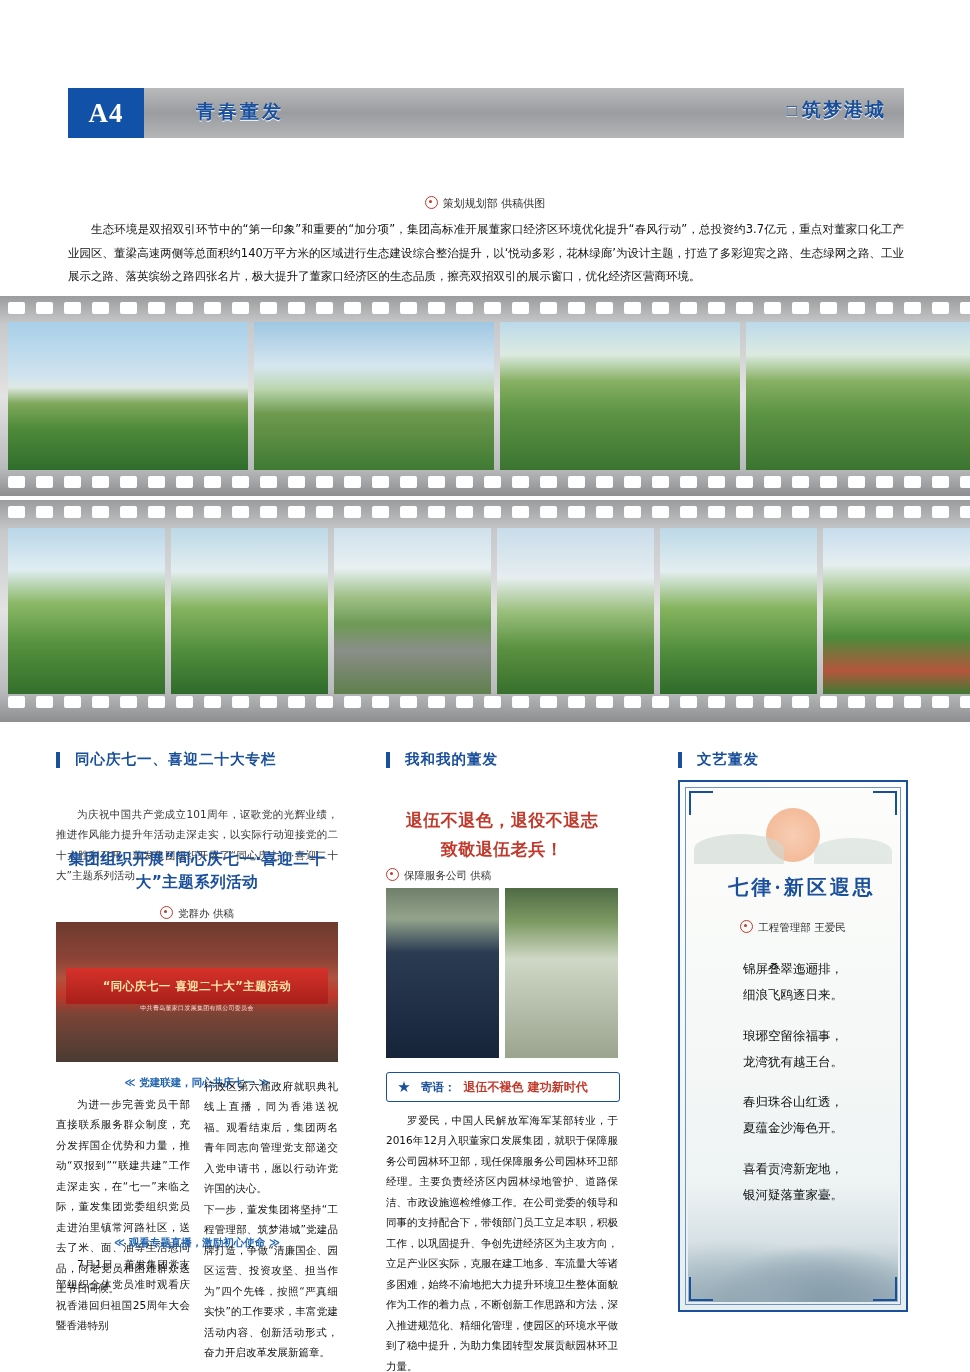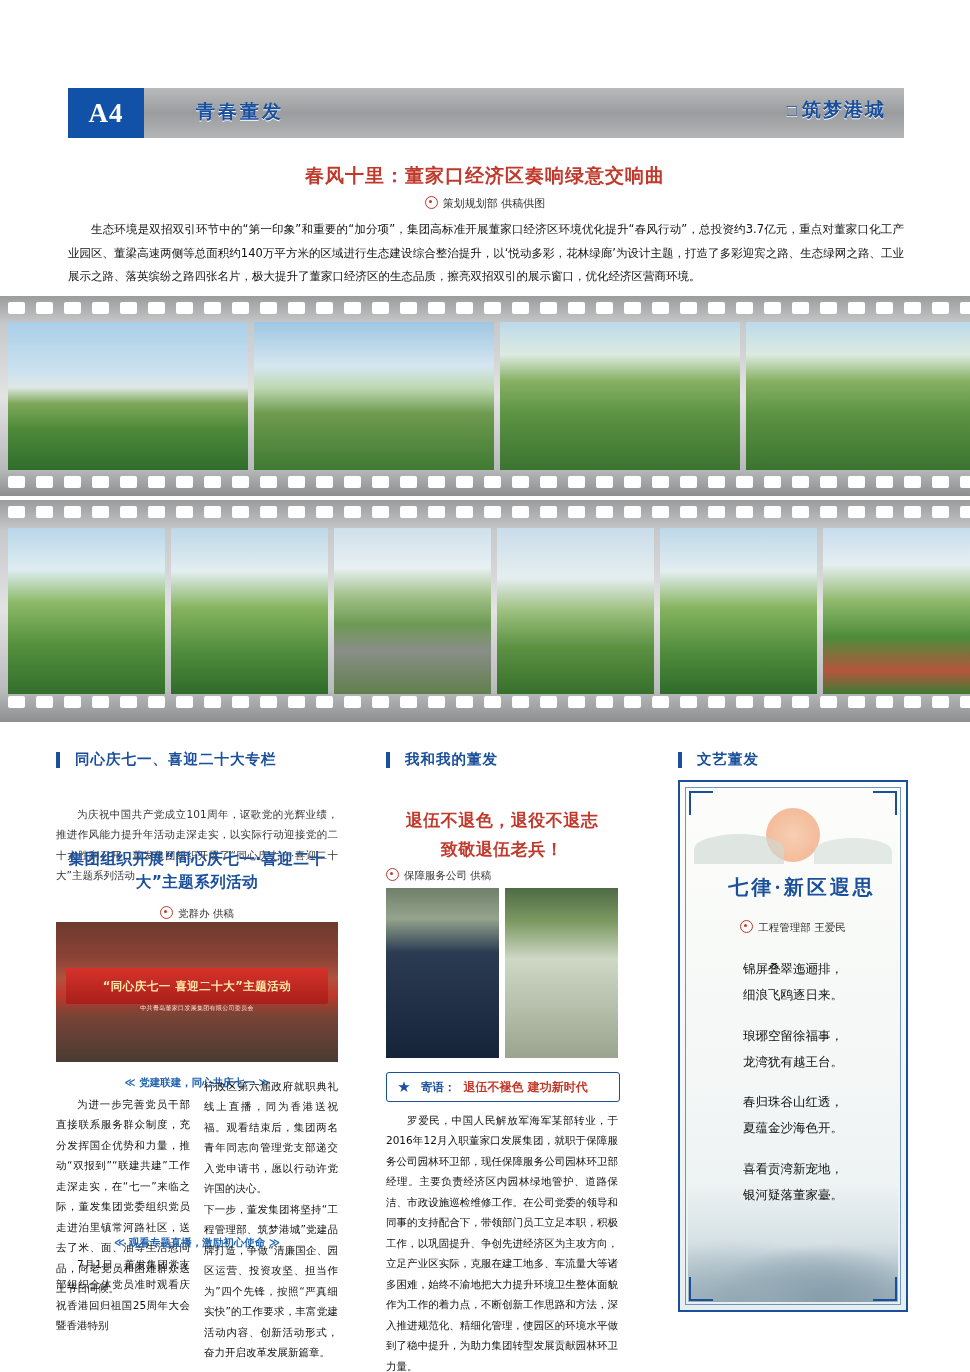--- a/index.html
+++ b/index.html
@@ -245,21 +245,20 @@
 
 <div class="page">
 
   <div class="masthead"></div>
   <div class="page-badge">A4</div>
   <div class="masthead-title">青春董发</div>
   <div class="masthead-brand">
     <span class="mark">□</span><span>筑梦港城</span>
   </div>
 
-  <div class="lead-title">春风十里：董家口经济区奏响绿意交响曲</div>
   <div class="lead-byline">
     <span class="byline-dot"></span><span>策划规划部 供稿供图</span>
   </div>
   <div class="lead-body">生态环境是双招双引环节中的“第一印象”和重要的“加分项”，集团高标准开展董家口经济区环境优化提升“春风行动”，总投资约3.7亿元，重点对董家口化工产业园区、董梁高速两侧等总面积约140万平方米的区域进行生态建设综合整治提升，以‘悦动多彩，花林绿廊’为设计主题，打造了多彩迎宾之路、生态绿网之路、工业展示之路、落英缤纷之路四张名片，极大提升了董家口经济区的生态品质，擦亮双招双引的展示窗口，优化经济区营商环境。</div>
 
   <div class="filmstrip strip1">
     <div class="film-bg"></div>
     <div class="perfs" id="perfs-top-1" style="top:6px;">
         <div class="perf"></div>
         <div class="perf"></div>

